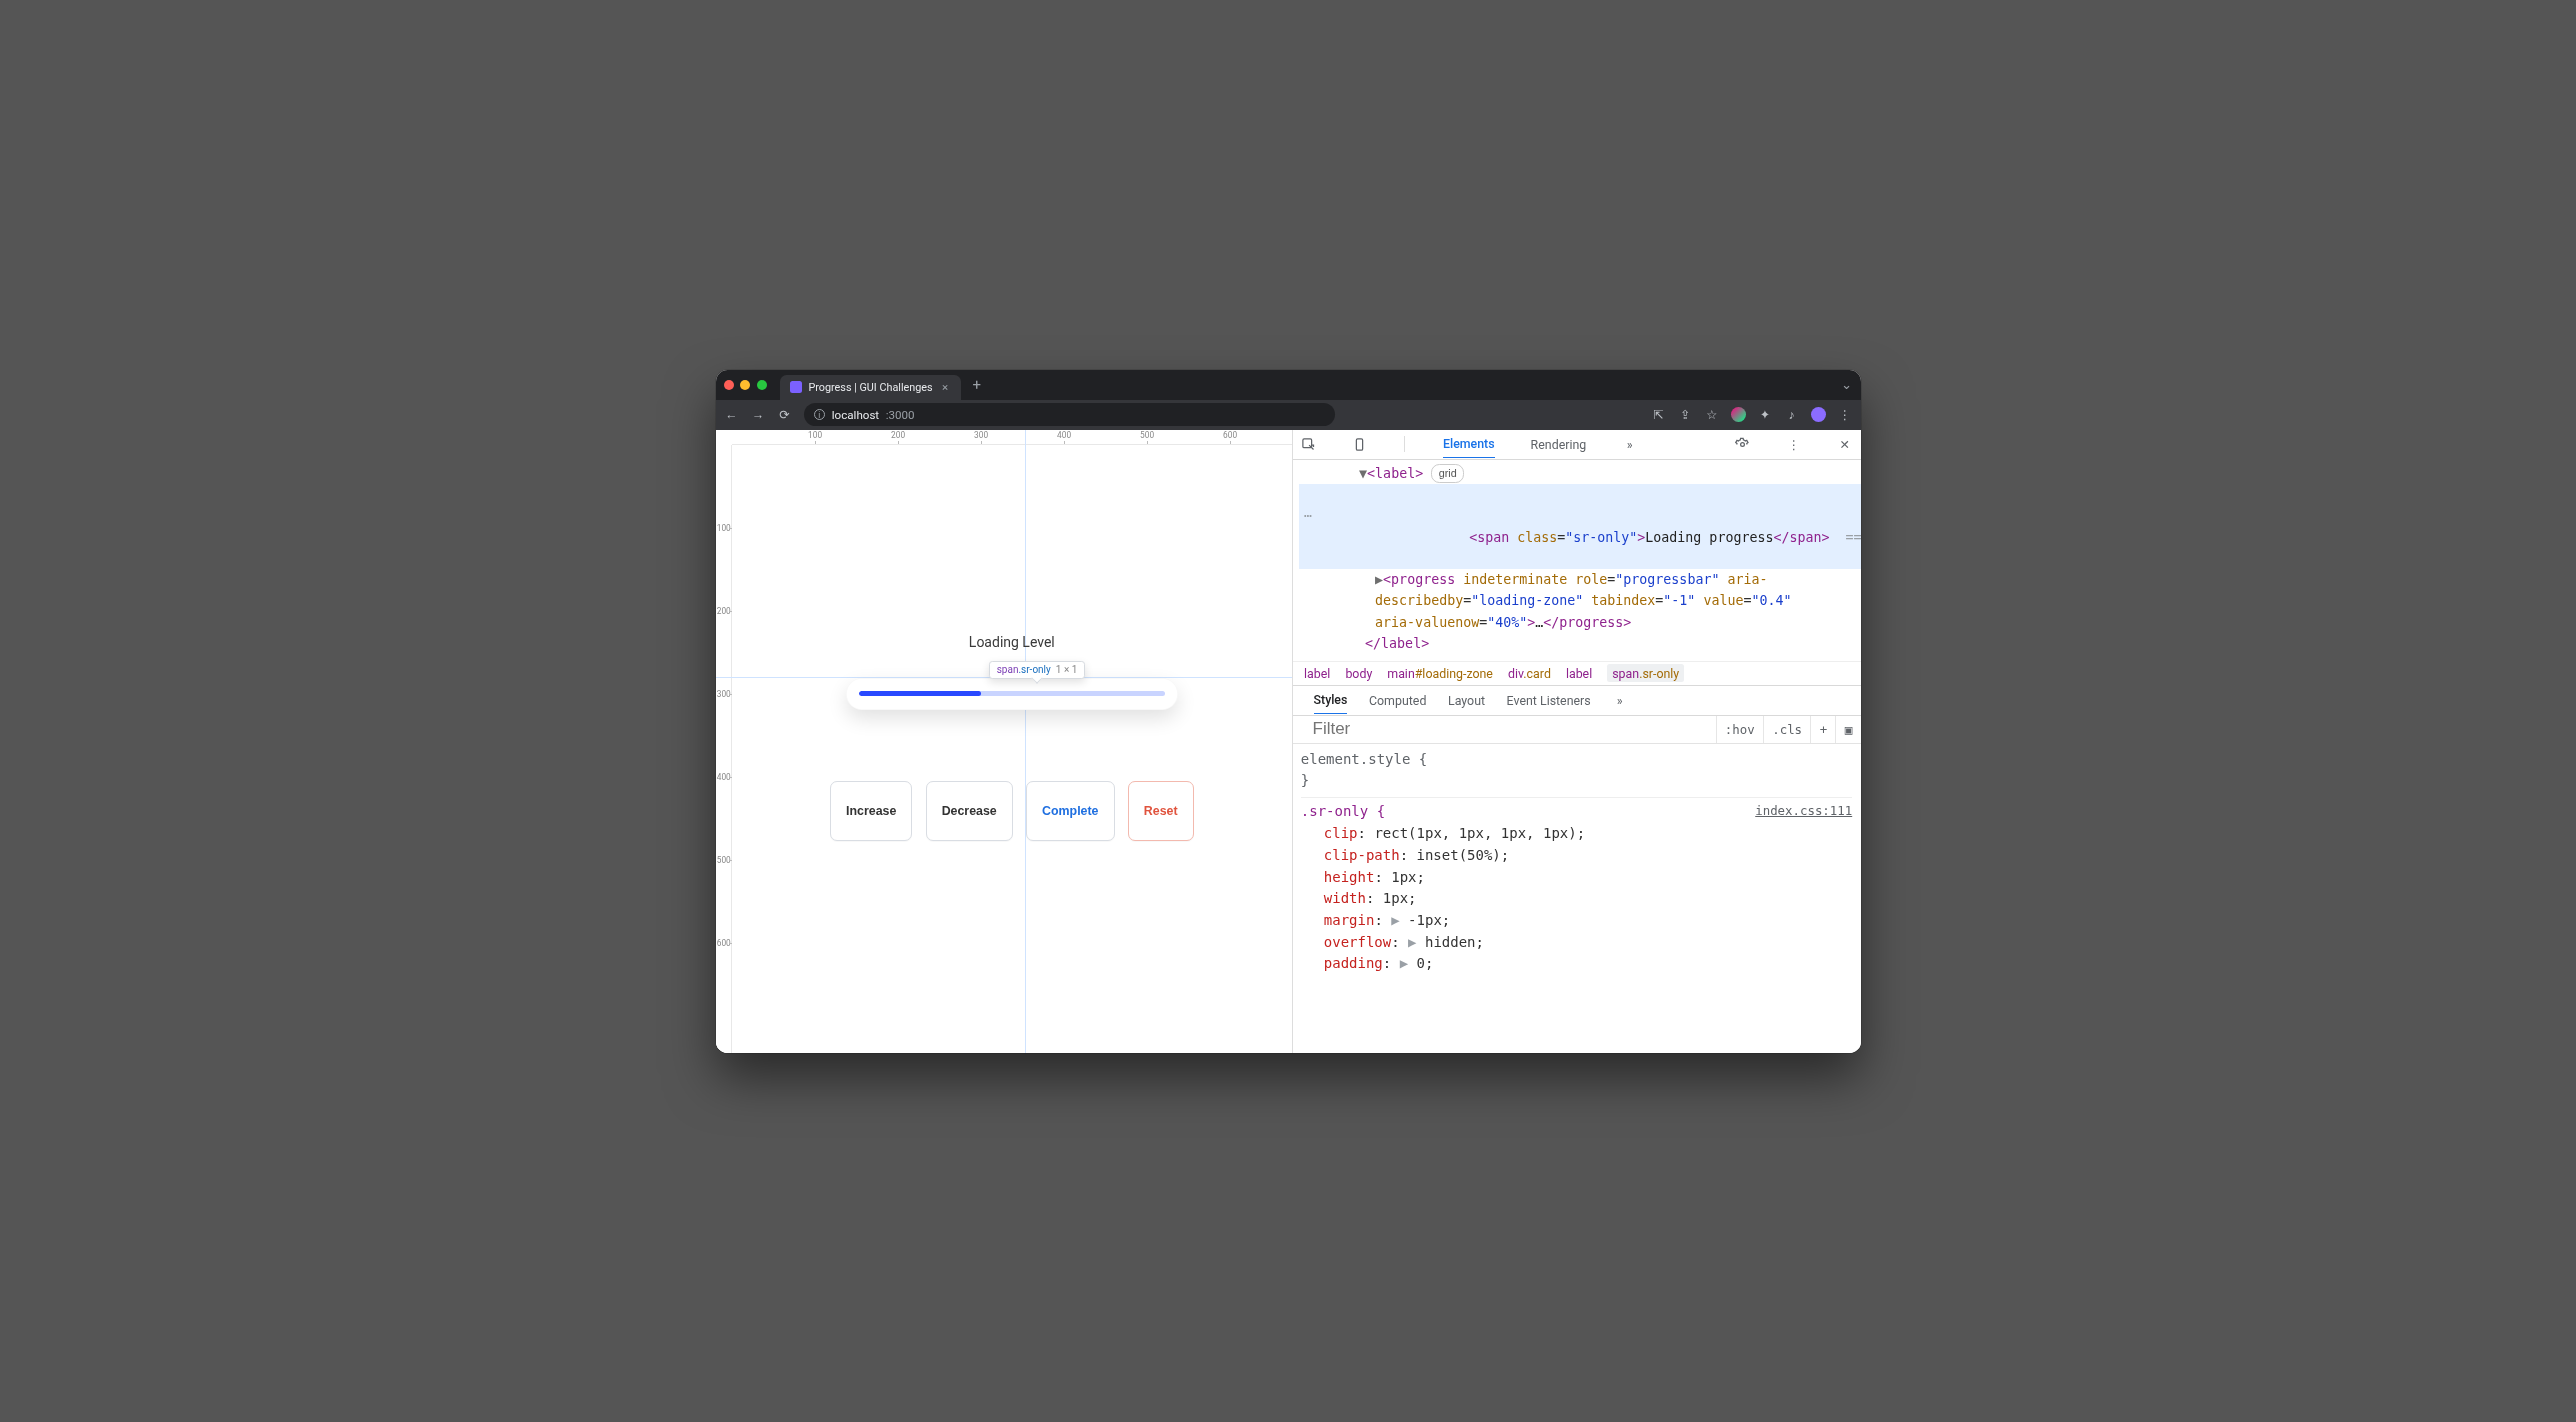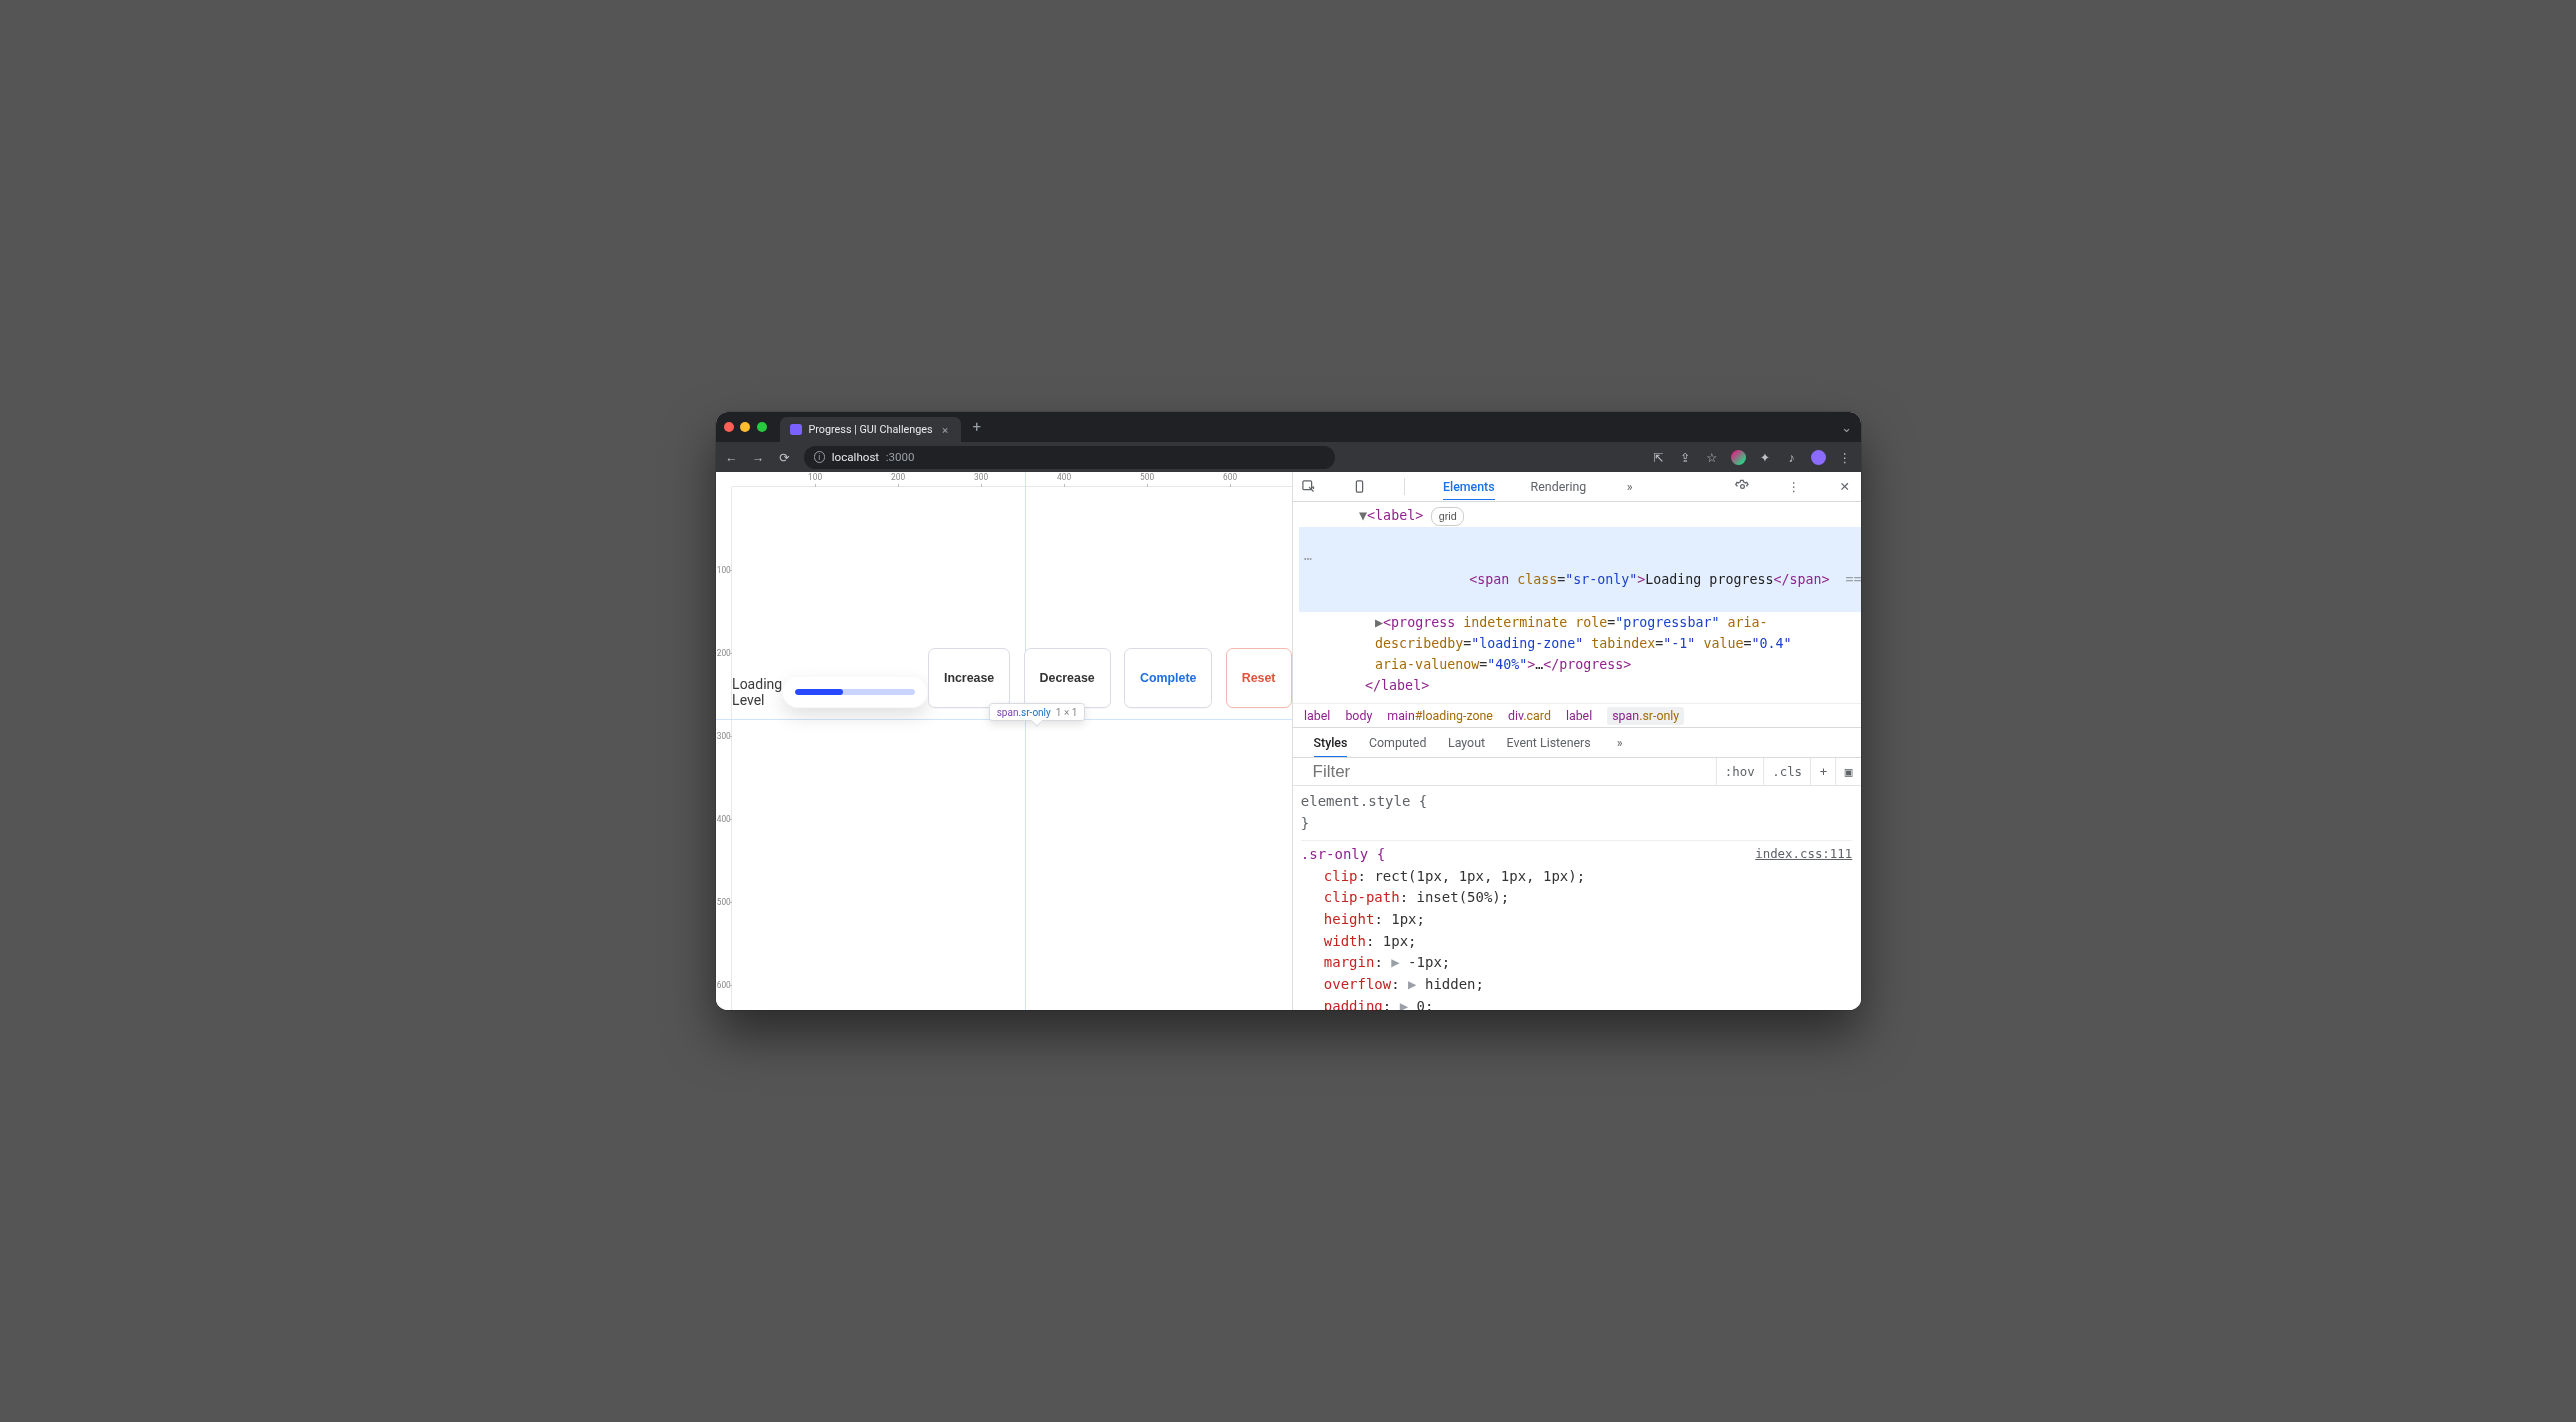--- a/index.html
+++ b/index.html
@@ -6,21 +6,21 @@
   html, body { width: 100%; height: 100%; }
   body {
     font-family: -apple-system, BlinkMacSystemFont, "Segoe UI", Roboto, Helvetica, Arial, sans-serif;
     background: #555;
     display: flex;
     align-items: center;
     justify-content: center;
   }
   .window {
     width: 1145px;
-    height: 598px;
+    height: 683px;
     background: #fff;
     border-radius: 11.6px;
     box-shadow: 0 25px 50px rgba(0,0,0,.5), 0 0 0 0.8px rgba(0,0,0,.15);
     overflow: hidden;
     display: flex;
     flex-direction: column;
   }
 
   
   .titlebar {
@@ -76,21 +76,21 @@
   .ruler-h{position:absolute;top:0;left:16.6px;right:0;height:15px;background:#fff;border-bottom:0.8px solid #e8e8e8}
   .ruler-v{position:absolute;top:15px;bottom:0;left:0;width:16.6px;background:#fff;border-right:0.8px solid #e8e8e8}
   .rh-tick{position:absolute;top:0;font-size:8.3px;color:#888;transform:translateX(-50%)}
   .rh-tick::after{content:"";position:absolute;left:50%;top:11.6px;width:0.8px;height:3.3px;background:#bbb}
   .rv-tick{position:absolute;left:0;font-size:8.3px;color:#888;width:16.6px;text-align:center;transform:translateY(-50%)}
   .rv-tick::after{content:"";position:absolute;top:50%;left:13.3px;height:0.8px;width:3.3px;background:#bbb}
   .guide-h{position:absolute;left:0;right:0;height:0;border-top:0.8px solid #cfe3ff}
   .guide-v{position:absolute;top:0;bottom:0;width:0;border-left:0.8px solid #cfe3ff}
 
   .stage{position:absolute;inset:15px 0 0 16.6px;}
-  .center{width:100%;display:flex;flex-direction:row;align-items:flex-end}
+  .center{width:100%;display:flex;flex-direction:column;align-items:center}
   .lbl{margin-top:189px;font-size:14px;color:#3a3a3a}
 
   .tip{
     position:absolute;top:216px;left:257px;
     background:#fff;border:0.8px solid #d7dbe0;border-radius:3.3px;
     box-shadow:0 3.3px 8.3px rgba(0,0,0,.12);
     padding:2.5px 6.6px;font-size:10px;color:#333;display:flex;gap:5px;
   }
   .tip .sel .t{color:#7b3fb5}.tip .sel .c{color:#1a6fbf}
   .tip .dim{color:#888}

